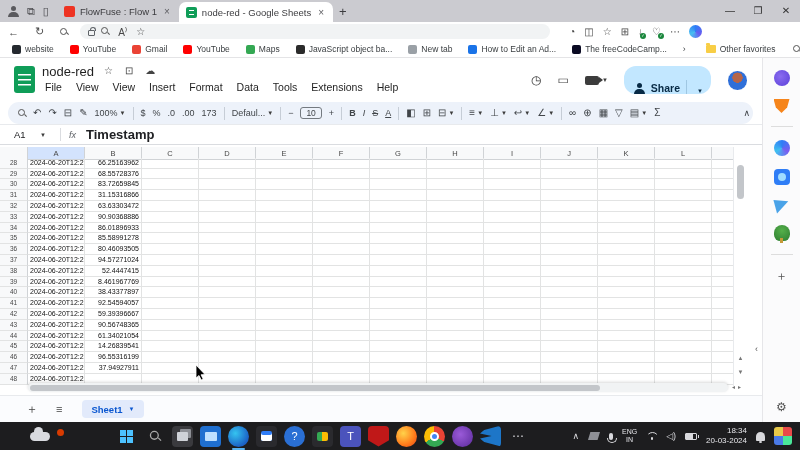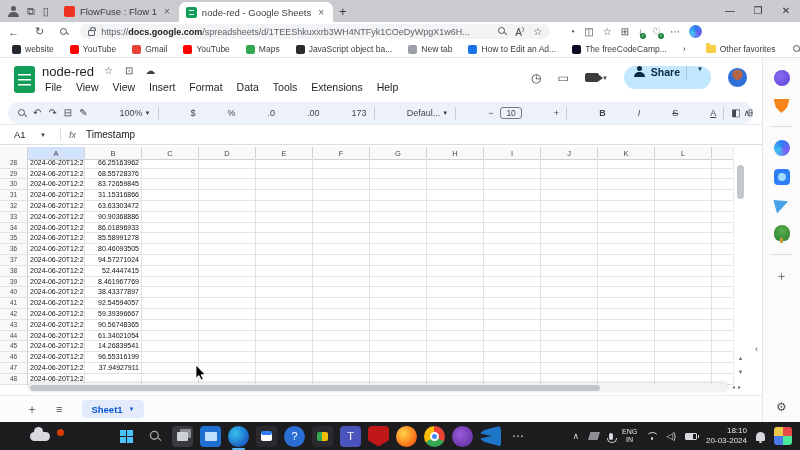--- a/index.html
+++ b/index.html
@@ -61,41 +61,41 @@
      linear-gradient(#fff,#fff) 0 10px/100% 1.5px no-repeat; }
   .doc-title { position:absolute; left:42px; top:6px; font-size:13px; color:#1f1f1f; }
   .title-ics { position:absolute; left:104px; top:7px; display:flex; gap:12px; font-size:10px; color:#444; }
   .menubar { position:absolute; left:38px; top:21px; display:flex;justify-content:center; }
   .menu-item { font-size:10.5px; color:#1f1f1f; padding:2px 7px; border-radius:6px; }
   .hdr-right { position:absolute; right:14px; top:8px; display:flex; align-items:center; gap:16px; }
   .hicon { font-size:12px; color:#3c3c3c; }
   .cam-ic { width:14px; height:9px; background:#3c3c3c; border-radius:2px; position:relative; }
   .cam-ic::after { content:""; position:absolute; right:-4px; top:1.5px; border-left:4px solid #3c3c3c; border-top:3px solid transparent; border-bottom:3px solid transparent; }
   .caret { font-size:6px; color:#3c3c3c; }
-  .share-btn { height:23px; background:#c2e7ff; border-radius:12px; display:flex; align-items:flex-start; padding:0 4px 0 10px; gap:6px; }
+  .share-btn { height:28px; background:#c2e7ff; border-radius:12px; display:flex; align-items:flex-end; padding:0 4px 0 10px; gap:6px; }
   .share-btn .person-ic::before,.share-btn .person-ic::after { background:#072a45; }
   .share-label { font-size:10.5px; color:#072a45; font-weight:bold; }
   .share-div { width:1px; height:14px; background:#9fc7e2; }
   .avatar { width:21px; height:21px; border-radius:50%; background:radial-gradient(circle at 50% 35%, #b56548 32%, #2f6fd8 34%); border:1px solid #fff; }
 
   
   .toolbar { position:absolute; left:8px; top:44px; width:745px; height:22px; background:#edf2fa; border-radius:11px; display:flex; align-items:center; padding:0 10px; gap:7px; overflow:hidden; }
   .t-ic { font-size:10px; color:#414549; line-height:1; white-space:nowrap; display:flex; align-items:center; gap:2px; }
   .t-sep { width:1px; height:13px; background:#c6cdd6; flex:0 0 auto; }
-  .t-text { font-size:9px; color:#414549;margin-left:25px; }
+  .t-text { font-size:9px; color:#414549; }
   .fontsize-box { border:1px solid #747a80; border-radius:3px; font-size:8.5px; padding:0.5px 5px; color:#414549; }
   .t-bold { font-weight:bold; } .t-italic { font-style:italic; } .t-strike { text-decoration:line-through; } .t-under { text-decoration:underline; }
   .t-collapse { position:absolute; right:12px; font-size:9px; color:#414549; }
 
   
   .formulabar { position:absolute; left:0; top:66px; width:762px; height:21px; border-top:1px solid #e8eaed; border-bottom:1px solid #dadce0; display:flex; align-items:center; background:#fff; }
   .namebox { width:52px; display:flex; align-items:center; justify-content:space-between; padding:0 6px 0 14px; font-size:9.5px; color:#202124; }
   .fb-sep { width:1px; height:13px; background:#dadce0; margin:0 8px; }
   .fx { font-style:italic; font-size:9px; color:#5f6368; margin-right:10px; }
-  .fb-value { font-size:10px; color:#202124; }
+  .fb-value { font-size:13px; color:#202124;font-weight:bold; }
 
   
   .gridwrap { position:absolute; left:0; top:89px; width:746px; height:239px; overflow:hidden; background:#fff; }
   .grid { display:grid; grid-template-columns:28px repeat(13,57px); grid-auto-rows:10.8px; }
   .grid .hc { height:13px; background:#f8f9fa; border-right:1px solid #d0d3d6; border-bottom:1px solid #d0d3d6; font-size:7.5px; color:#474747; text-align:center; line-height:13px; }
   .grid .hc.sel { background:#d3e3fd; }
   .grid .rn { background:#f8f9fa; border-right:1px solid #d0d3d6; border-bottom:1px solid #e2e3e3; font-size:6.5px; color:#474747; text-align:center; line-height:10.8px; }
   .grid .cell { border-right:1px solid #e2e3e3; border-bottom:1px solid #e2e3e3; font-size:7px; color:#111; line-height:10.5px; white-space:nowrap; overflow:hidden; }
   .grid .ca { padding-left:2px; }
   .grid .cb { text-align:right; padding-right:2px; }
@@ -205,21 +205,20 @@
       <span>✕</span>
     </div>
   </div>
 
   <div class="urlrow">
     <span class="nav-ic">←</span>
     <span class="nav-ic">↻</span>
     <span class="nav-ic"><span class="mag"></span></span>
     <div class="url-pill">
       <span class="lock"></span>
-      <span class="url-text"><span>https://</span><b>docs.google.com</b><span>/spreadsheets/d/1TEEShkuxxrb3WH4NTFyk1COeDyWpgX1w6H...</span></span>
       <div class="pill-right">
         <span class="ext"><span class="mag"></span></span>
         <span class="ext">A⁾</span>
         <span class="ext">☆</span>
       </div>
     </div>
     <div class="ext-row">
       <span class="ext"><span class="fox"></span></span>
       <span class="ext">◔</span>
       <span class="ext">◫</span>
@@ -785,21 +784,21 @@
       <span class="lap"></span>
       <span class="mic"></span>
       <div class="lang">
           <div>ENG</div>
           <div>IN</div>
         </div>
       <span class="wifi"></span>
       <span class="tr-ic">◁)</span>
       <span class="batt"></span>
       <div class="clock">
-          <div>18:10</div>
+          <div>18:34</div>
           <div>20-03-2024</div>
         </div>
       <span class="bell-ic"></span>
       <span class="widget-sq"></span>
     </div>
   </div>
 
   <svg class="cursor" width="12" height="16" viewBox="0 0 12 16">
     <polygon points="1,0 1,13 4,10.5 6.2,15 8.2,14 6,9.8 10,9.5" fill="#000" stroke="#fff" stroke-width="0.8"></polygon>
   </svg>

